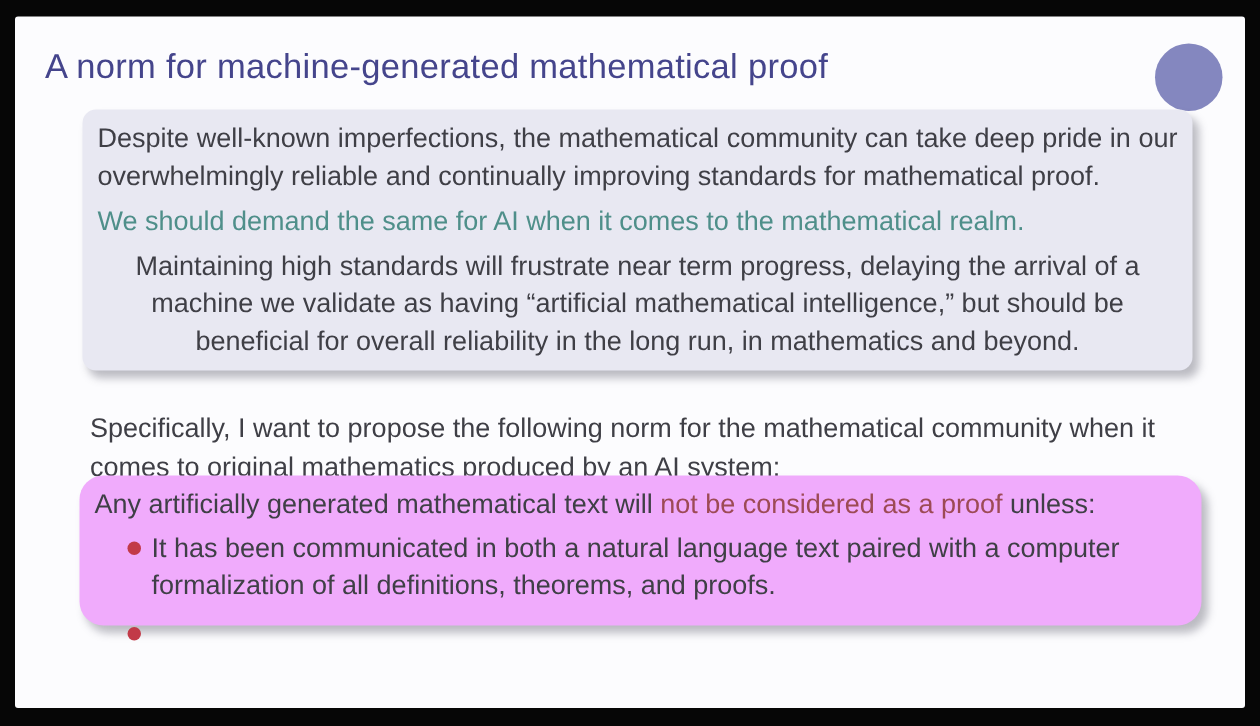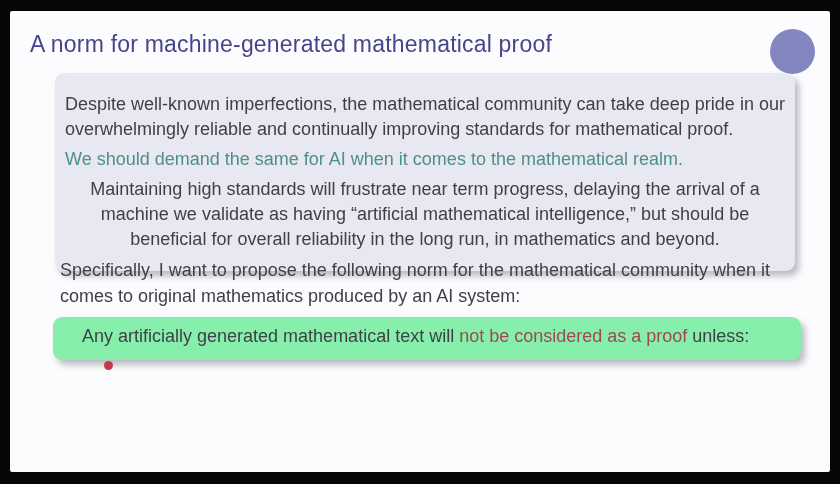--- a/index.html
+++ b/index.html
@@ -49,46 +49,47 @@
     box-shadow: 4px 5px 6px rgba(90, 90, 105, 0.40);
     font-size: 18px;
     line-height: 25px;
     color: #3f3f46;
   }
   .box1 {
     left: 45px;
     top: 62px;
     width: 740px;
     background: #e8e8f2;
-    padding: 19px 10px;
+    padding: 7px 10px;
     box-sizing: border-box;
   }
   .box1 .p-pride { margin: 0; text-align: justify; }
   .box1 .p-demand {
     margin: 5px 0;
     color: #4f8f8a;
   }
   .box1 .p-standards { margin: 0; text-align: center; }
   .intro {
     position: absolute;
     left: 50px;
-    top: 246px;
+    top: 261px;
     width: 728px;
     font-size: 18px;
     line-height: 26px;
     color: #3f3f46;
     margin: 0;
   }
   .box2 {
     left: 43px;
     top: 306px;
     width: 748px;
-    background: #86efac;
-    padding: 7px 29px;
+    background: #f0abfc;
+    padding: 7px 10px;
     box-sizing: border-box;
+    border-radius: 16px;
   }
   .norm-heading { margin: 0; }
   .norm-heading .alert { color: #9d4a55; }
   .norm-list {
     list-style: none;
     margin: 4px 0 0 0;
     padding: 0;
   }
   .norm-list li {
     position: relative;
@@ -122,18 +123,22 @@
       <p class="p-standards">Maintaining high standards will frustrate near term progress, delaying the arrival of a machine we validate as having “artificial mathematical intelligence,” but should be beneficial for overall reliability in the long run, in mathematics and beyond.</p>
     </div>
 
     <p class="intro">Specifically, I want to propose the following norm for the mathematical community when it comes to original mathematics produced by an AI system:</p>
 
     <div class="box box2">
       <p class="norm-heading"><span>Any artificially generated mathematical text will </span><span class="alert">not be considered as a proof</span><span> unless:</span></p>
       <ul class="norm-list">
         <li>
           <span class="bullet-dot"></span>
+          <span>It has been communicated in both a natural language text paired with a computer formalization of all definitions, theorems, and proofs.</span>
+        </li>
+        <li>
+          <span class="bullet-dot"></span>
         </li>
       </ul>
     </div>
 
   </div>
 </div>
 
 </body></html>

